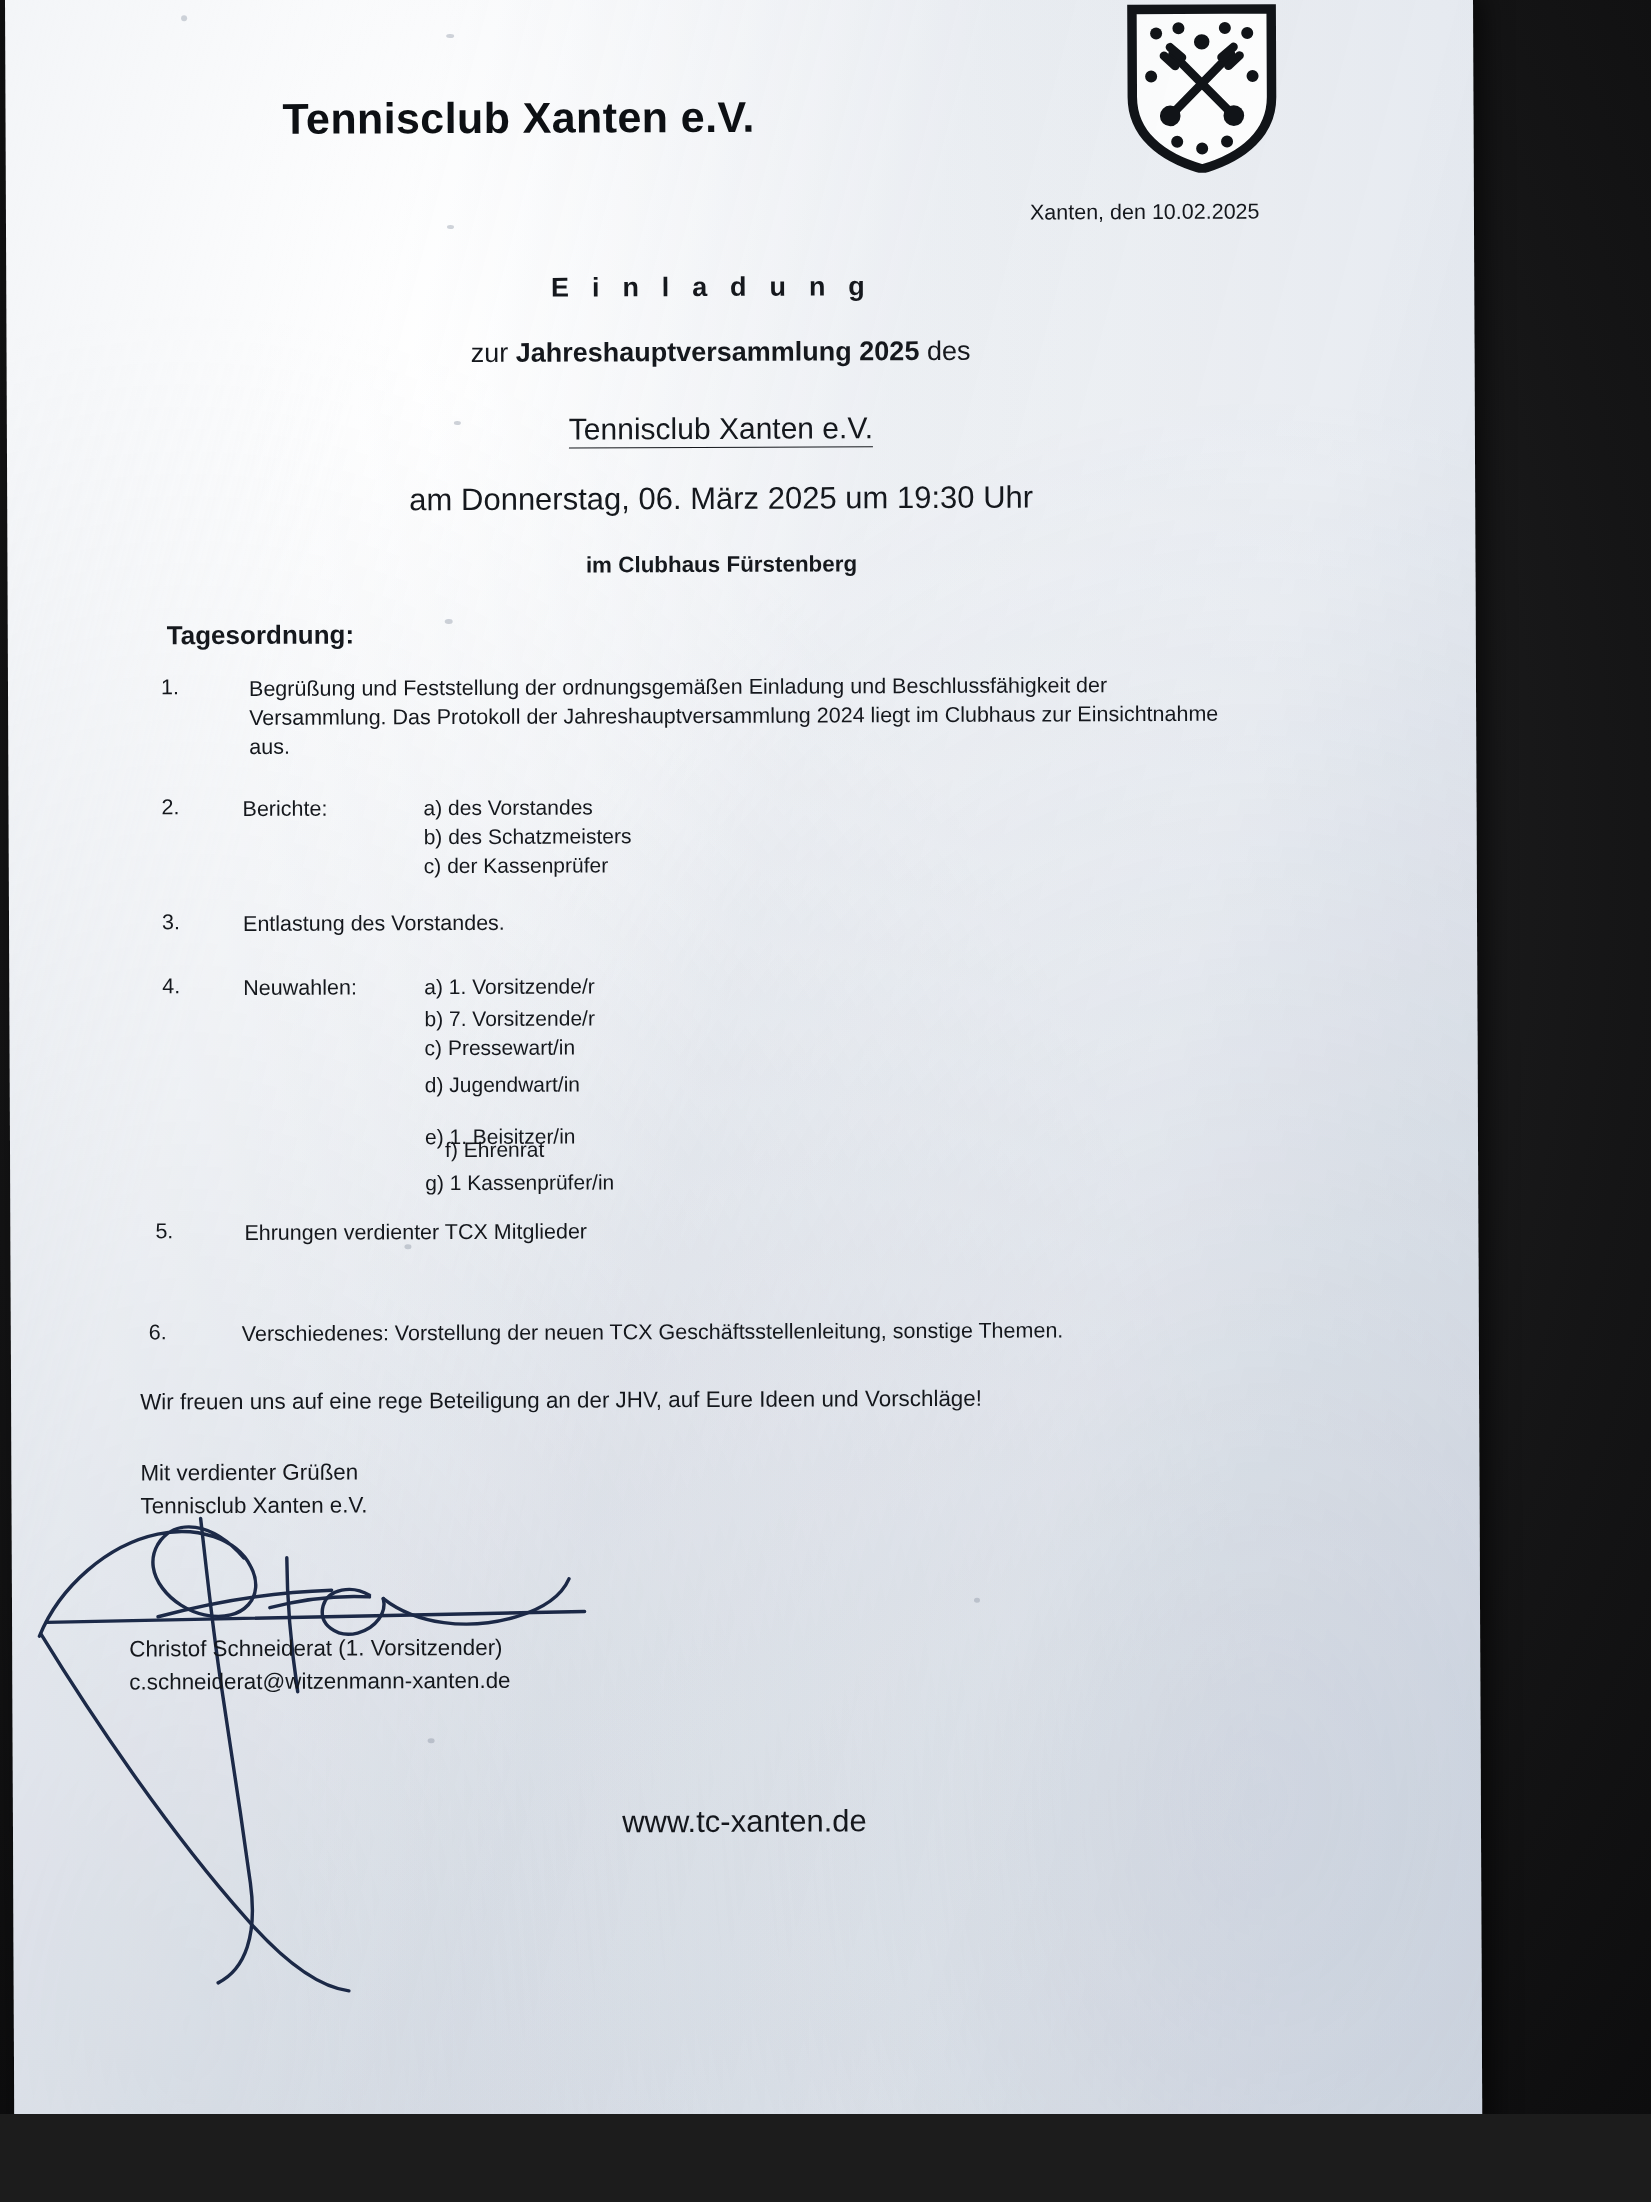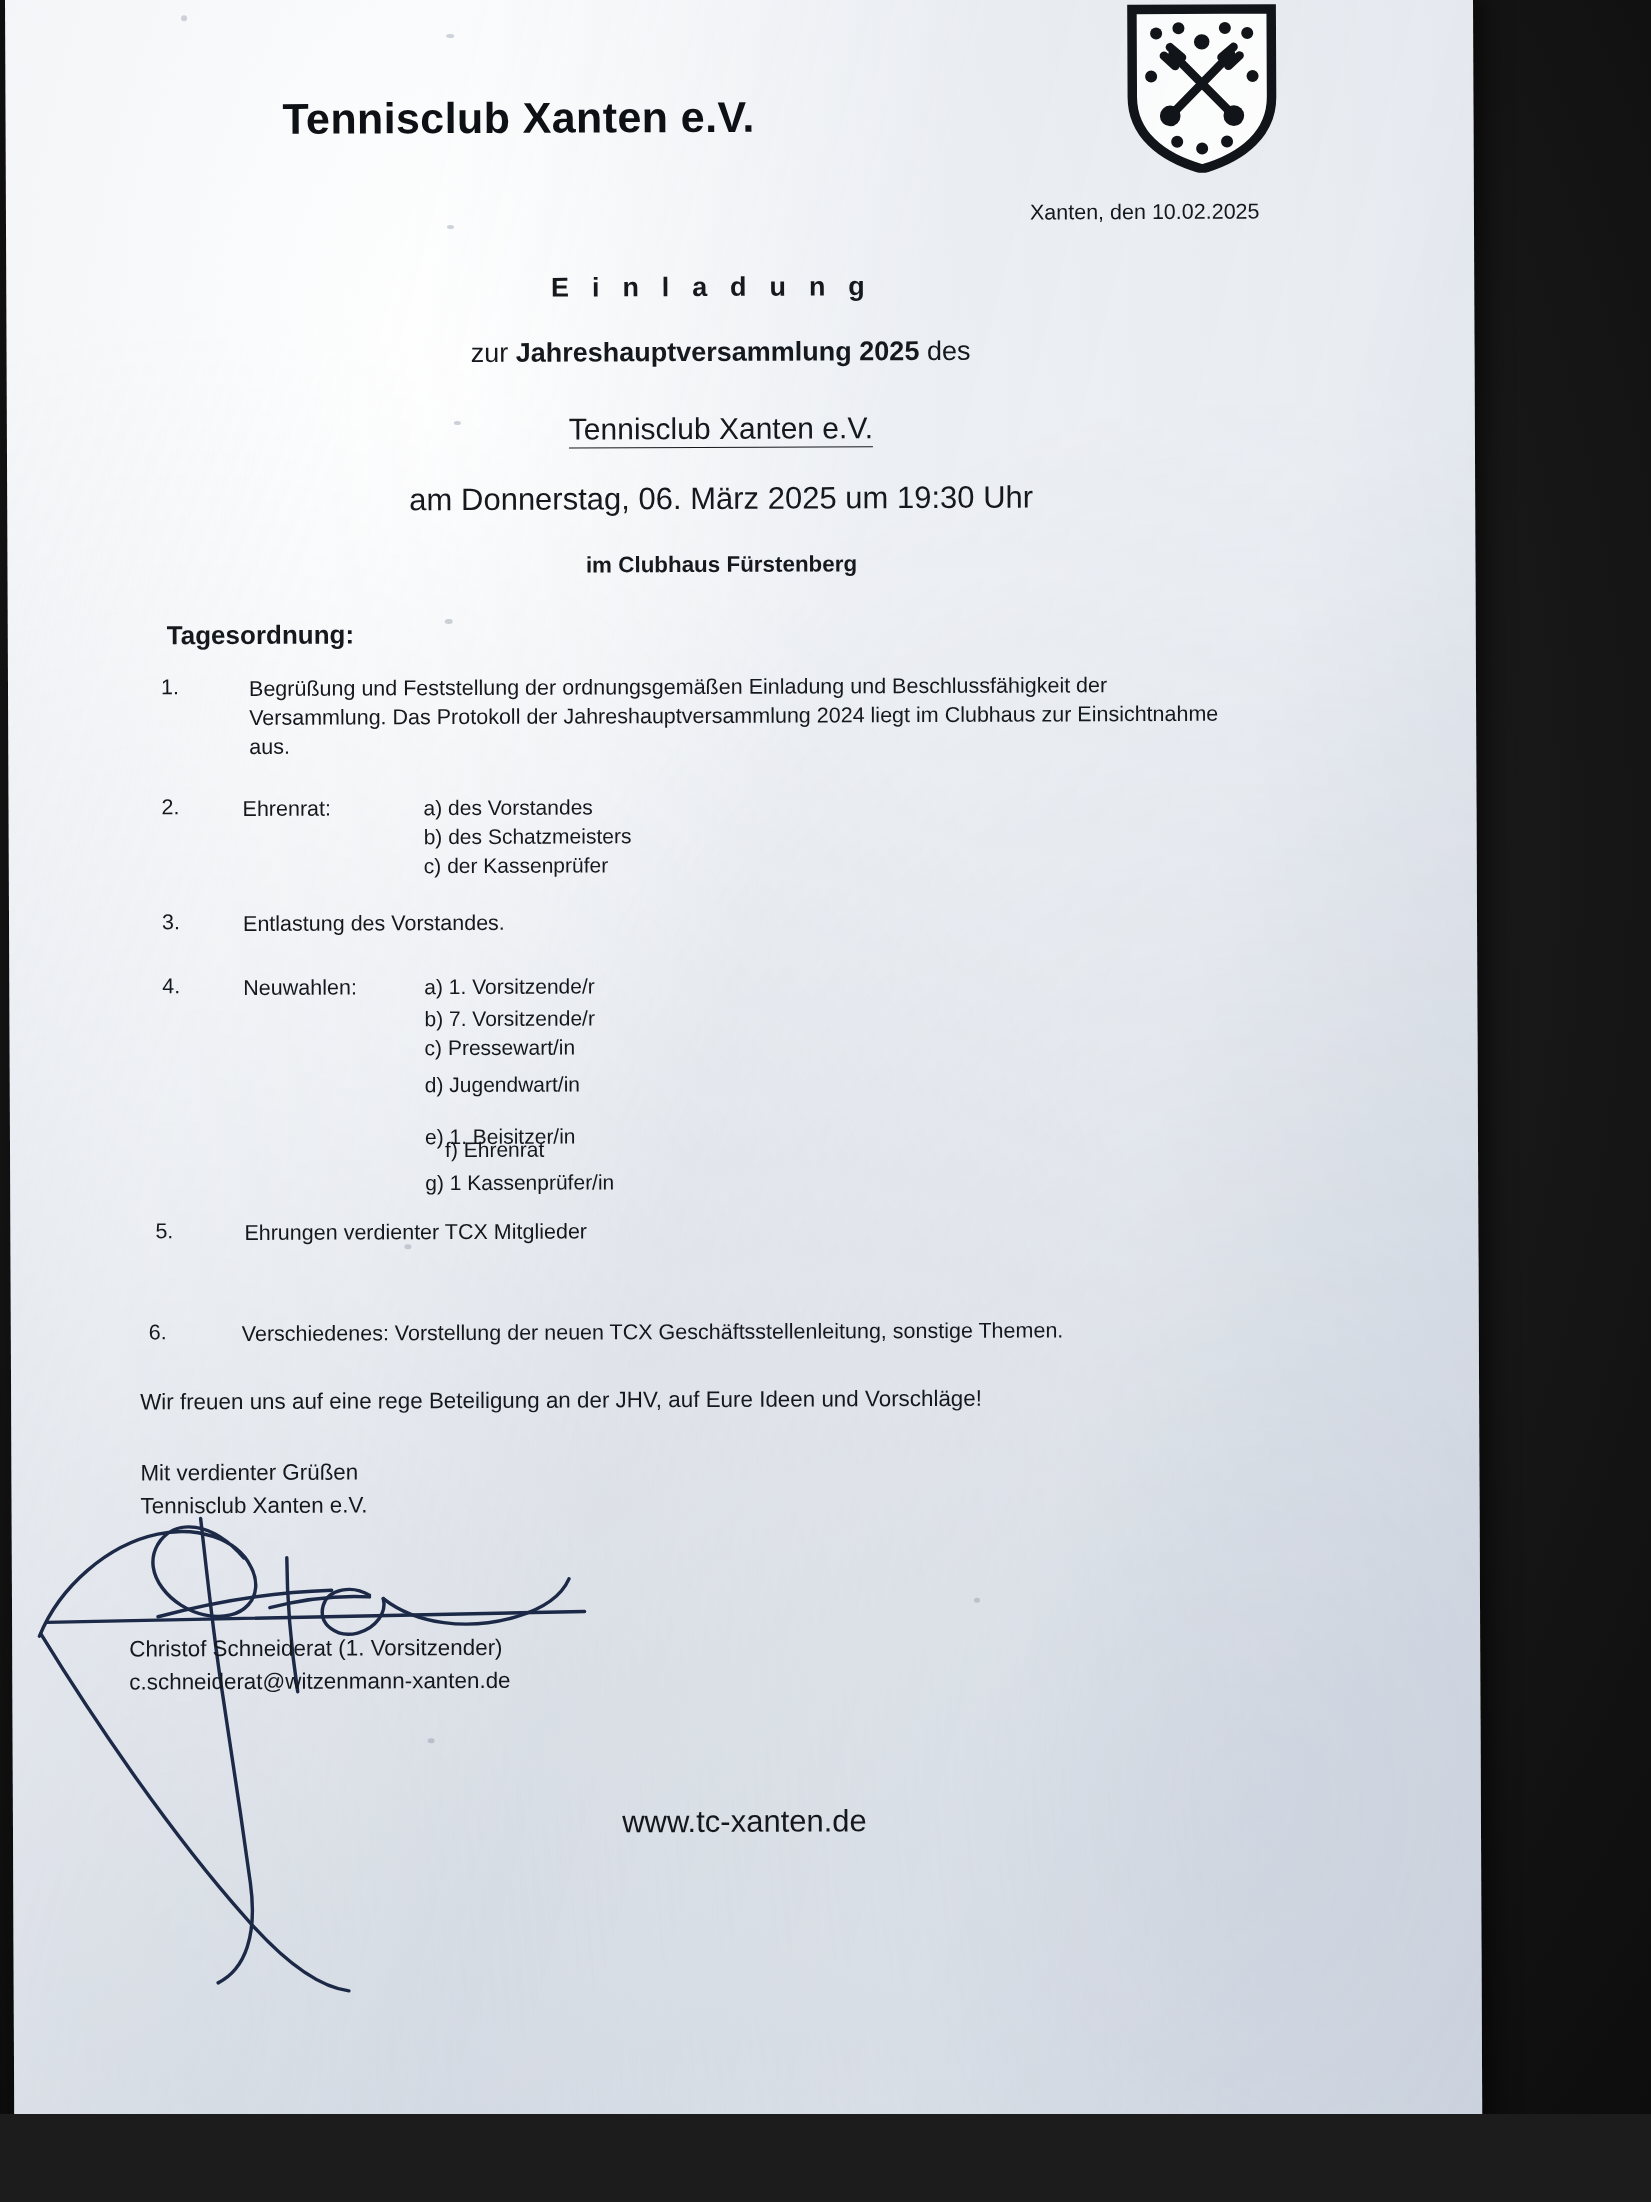--- a/index.html
+++ b/index.html
@@ -267,21 +267,21 @@
 
       <div class="agenda">
 
         <div class="item">
           <span class="num" style="left:153px; top:6.9px;">1.</span>
           <span class="body" style="left:241px; top:6.9px; width:998px;">Begrüßung und Feststellung der ordnungsgemäßen Einladung und Beschlussfähigkeit der Versammlung. Das Protokoll der Jahreshauptversammlung 2024 liegt im Clubhaus zur Einsichtnahme aus.</span>
         </div>
 
         <div class="item">
           <span class="num" style="left:153px; top:127px;">2.</span>
-          <span class="body" style="left:234px; top:127px;">Ehrenrat:</span>
+          <span class="body" style="left:234px; top:127px;">Berichte:</span>
           <span class="sub" style="position:absolute; left:415px; top:126px;">a) des Vorstandes</span>
           <span class="sub" style="position:absolute; left:415px; top:155px;">b) des Schatzmeisters</span>
           <span class="sub" style="position:absolute; left:415px; top:184px;">c) der Kassenprüfer</span>
         </div>
 
         <div class="item">
           <span class="num" style="left:153px; top:242px;">3.</span>
           <span class="body" style="left:234px; top:242px;">Entlastung des Vorstandes.</span>
         </div>
 

